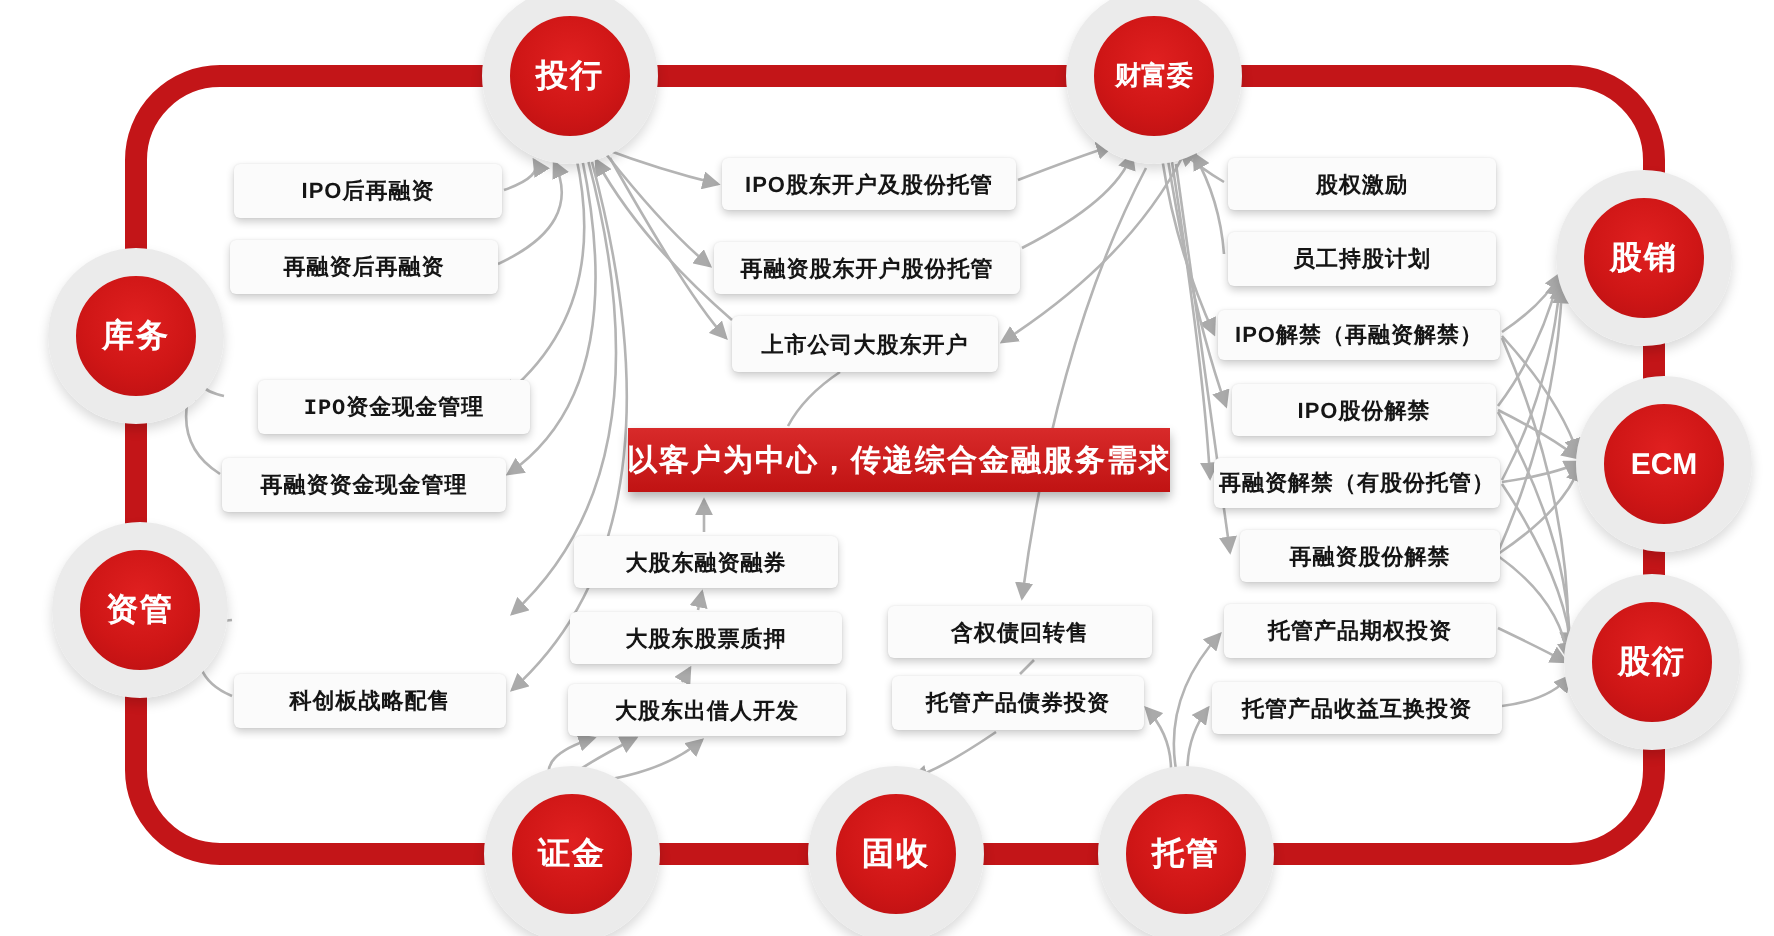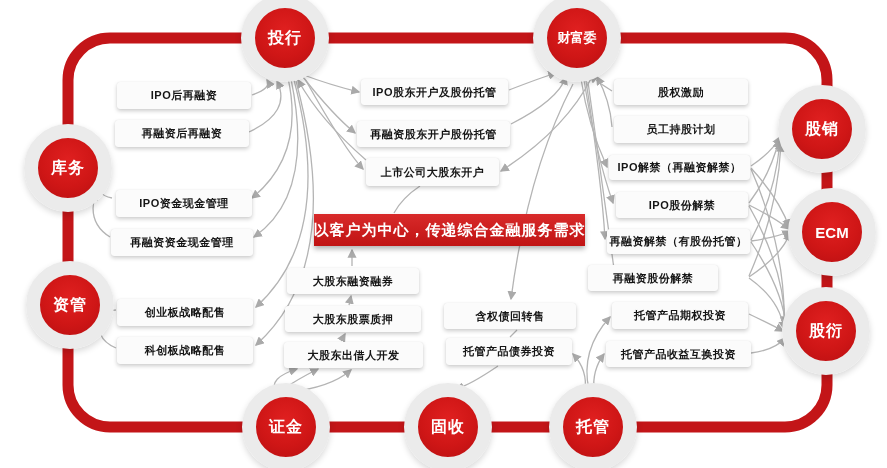--- a/index.html
+++ b/index.html
@@ -110,38 +110,37 @@
   <div class="node" style="left:26px;top:261px;">资管</div>
   <div class="node" style="left:778px;top:85px;">股销</div>
   <div class="node latin" style="left:788px;top:188px;text-align:right;">ECM</div>
   <div class="node" style="left:782px;top:287px;">股衍</div>
   <div class="node" style="left:242px;top:383px;">证金</div>
   <div class="node" style="left:404px;top:383px;">固收</div>
   <div class="node" style="left:549px;top:383px;">托管</div>
 
   <div class="box" style="left:117px;top:82px;width:134px;height:27px;">IPO后再融资</div>
   <div class="box" style="left:115px;top:120px;width:134px;height:27px;">再融资后再融资</div>
-  <div class="box" style="left:116px;top:190px;width:136px;height:27px;">IPO资金现金管理</div>
+  <div class="box" style="left:129px;top:190px;width:136px;height:27px;font-family:Liberation Mono, monospace;">IPO资金现金管理</div>
   <div class="box" style="left:111px;top:229px;width:142px;height:27px;">再融资资金现金管理</div>
-  <div class="box" style="left:117px;top:299px;width:136px;height:27px;">创业板战略配售</div>
   <div class="box" style="left:117px;top:337px;width:136px;height:27px;">科创板战略配售</div>
 
   <div class="box" style="left:361px;top:79px;width:147px;height:26px;">IPO股东开户及股份托管</div>
   <div class="box" style="left:357px;top:121px;width:153px;height:26px;">再融资股东开户股份托管</div>
   <div class="box" style="left:366px;top:158px;width:133px;height:28px;">上市公司大股东开户</div>
 
   <div class="box" style="left:287px;top:268px;width:132px;height:26px;">大股东融资融券</div>
   <div class="box" style="left:285px;top:306px;width:136px;height:26px;">大股东股票质押</div>
   <div class="box" style="left:284px;top:342px;width:139px;height:26px;">大股东出借人开发</div>
 
   <div class="box" style="left:444px;top:303px;width:132px;height:26px;">含权债回转售</div>
   <div class="box" style="left:446px;top:338px;width:126px;height:27px;">托管产品债券投资</div>
 
   <div class="box" style="left:614px;top:79px;width:134px;height:26px;">股权激励</div>
   <div class="box" style="left:614px;top:116px;width:134px;height:27px;">员工持股计划</div>
   <div class="box" style="left:609px;top:155px;width:141px;height:25px;">IPO解禁（再融资解禁）</div>
   <div class="box" style="left:616px;top:192px;width:132px;height:26px;">IPO股份解禁</div>
   <div class="box" style="left:607px;top:229px;width:143px;height:25px;">再融资解禁（有股份托管）</div>
-  <div class="box" style="left:588px;top:265px;width:130px;height:26px;">再融资股份解禁</div>
+  <div class="box" style="left:620px;top:265px;width:130px;height:26px;">再融资股份解禁</div>
   <div class="box" style="left:612px;top:302px;width:136px;height:27px;">托管产品期权投资</div>
   <div class="box" style="left:606px;top:341px;width:145px;height:26px;">托管产品收益互换投资</div>
 
 </div>
 
 </body></html>

